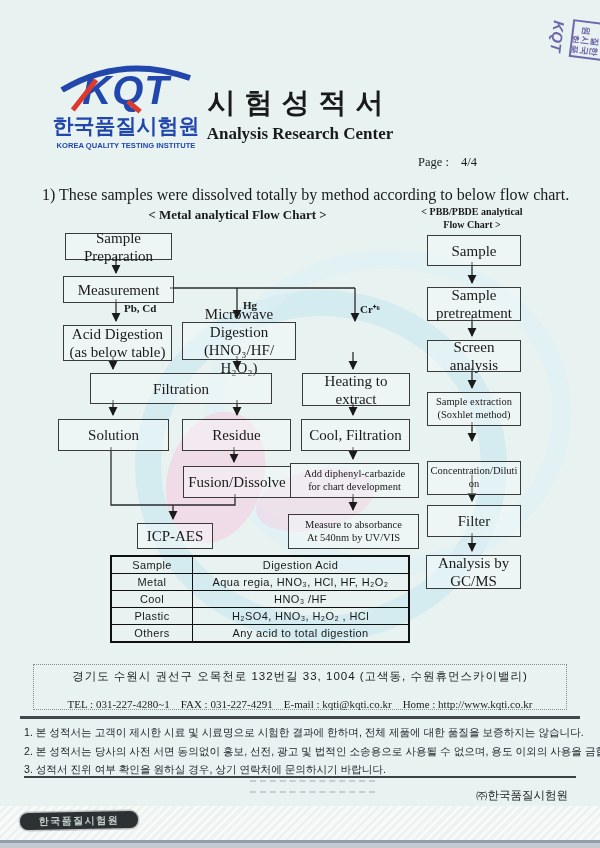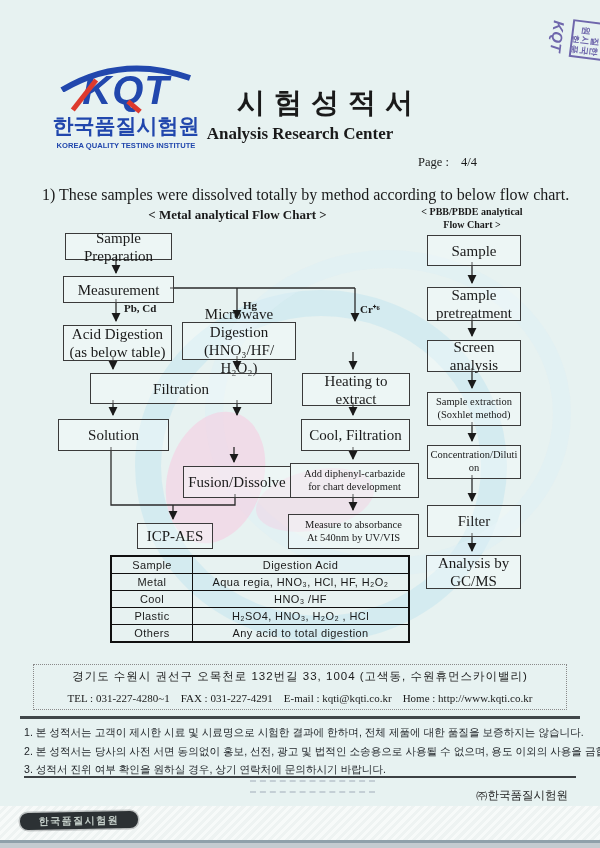--- a/index.html
+++ b/index.html
@@ -31,21 +31,21 @@
   .logo-red-slash{position:absolute;left:34px;top:14px;width:5px;height:38px;background:#dd3a2d;
                   transform:rotate(38deg);z-index:3;}
   .logo-red-tail{position:absolute;left:78px;top:42px;width:16px;height:5px;background:#dd3a2d;
                  transform:rotate(40deg);z-index:3;}
   .logo-kor{font-family:"Liberation Sans",sans-serif;font-weight:800;font-size:21px;
             color:#2147ad;margin-top:2px;letter-spacing:0px;white-space:nowrap;}
   .logo-eng{font-family:"Liberation Sans",sans-serif;font-weight:700;font-size:7.6px;
             color:#2147ad;margin-top:1px;white-space:nowrap;}
   .doc-title{position:absolute;left:178px;top:84px;width:244px;text-align:center;z-index:2;}
   .title-kor{font-size:28px;font-weight:600;letter-spacing:9px;white-space:nowrap;
-             font-family:"Liberation Serif",serif;text-align:right;}
+             font-family:"Liberation Serif",serif;}
   .title-eng{font-size:17px;font-weight:700;margin-top:2px;font-family:"Liberation Serif",serif;}
   .page-num{position:absolute;left:418px;top:155px;font-size:12.5px;z-index:2;}
   .pn-val{margin-left:12px;}
   .intro{position:absolute;left:42px;top:186px;font-size:16px;z-index:2;}
   
   .chart-title-metal{position:absolute;left:95px;top:207px;width:285px;text-align:center;
                      font-weight:700;font-size:13px;z-index:2;}
   .chart-title-pbb{position:absolute;left:410px;top:206px;width:124px;text-align:center;
                    font-weight:700;font-size:10px;line-height:1.25;z-index:2;}
   
@@ -58,21 +58,21 @@
   .acid-table{position:absolute;left:110px;top:555px;width:300px;border-collapse:collapse;
               z-index:2;font-family:"Liberation Sans",sans-serif;font-size:11px;
               border:2.5px solid #101010;}
   .acid-table td{border:1.4px solid #101010;height:16px;text-align:center;padding:0 2px;
                  letter-spacing:.4px;}
   .acid-table td.c1{width:76px;}
   
   .addr-box{position:absolute;left:33px;top:664px;width:532px;height:40px;
             border:1.5px dotted #8a8a8a;text-align:center;z-index:2;padding-top:4px;}
   .addr1{font-family:"Liberation Sans",sans-serif;font-size:11.5px;letter-spacing:1px;}
-  .addr2{font-size:11px;margin-top:8px;white-space:pre;}
+  .addr2{font-size:11px;margin-top:14px;white-space:pre;}
   .rule1{position:absolute;left:20px;top:716px;width:560px;height:2.5px;background:#41474a;z-index:2;}
   .notes{position:absolute;left:24px;top:726px;width:556px;z-index:2;
          font-family:"Liberation Sans",sans-serif;font-size:10.6px;color:#22262a;}
   .note{margin-bottom:4.5px;white-space:nowrap;}
   .rule2{position:absolute;left:24px;top:776px;width:552px;height:1.8px;background:#3c4144;z-index:2;}
   .doc-code{position:absolute;left:20px;top:786px;font-size:10px;z-index:2;margin-top:28px;}
   .company{position:absolute;right:32px;top:788px;font-family:"Liberation Sans",sans-serif;
            font-size:11.5px;z-index:2;}
   .bleed{position:absolute;left:250px;top:780px;z-index:1;opacity:.45;}
   .bleed div{width:125px;border-top:2px dashed #9aa6b4;margin-bottom:9px;}
@@ -163,39 +163,40 @@
 
   <div class="fc-box" style="left:65px;top:233px;width:103px;height:23px">Sample Preparation</div>
   <div class="fc-box" style="left:63px;top:276px;width:107px;height:23px">Measurement</div>
   <div class="fc-box" style="left:63px;top:325px;width:105px;height:32px">Acid Digestion
 (as below table)</div>
   <div class="fc-box" style="left:182px;top:322px;width:110px;height:34px">Microwave Digestion
 (HNO₃/HF/ H₂O₂)</div>
   <div class="fc-box" style="left:90px;top:373px;width:178px;height:27px">Filtration</div>
   <div class="fc-box" style="left:302px;top:373px;width:104px;height:29px">Heating to extract</div>
   <div class="fc-box" style="left:58px;top:419px;width:107px;height:28px">Solution</div>
+  <div class="fc-box" style="left:182px;top:419px;width:105px;height:28px">Residue</div>
   <div class="fc-box" style="left:301px;top:419px;width:105px;height:28px">Cool, Filtration</div>
   <div class="fc-box" style="left:183px;top:466px;width:104px;height:28px">Fusion/Dissolve</div>
   <div class="fc-box" style="left:290px;top:463px;width:125px;height:31px;font-size:10.5px">Add diphenyl-carbazide
 for chart development</div>
   <div class="fc-box" style="left:137px;top:523px;width:72px;height:22px">ICP-AES</div>
   <div class="fc-box" style="left:288px;top:514px;width:127px;height:31px;font-size:10.5px">Measure to absorbance
 At 540nm by UV/VIS</div>
 
   <div class="fc-label" style="left:124px;top:302px">Pb, Cd</div>
   <div class="fc-label" style="left:243px;top:299px">Hg</div>
   <div class="fc-label" style="left:360px;top:301px">Cr⁺⁶</div>
 
   <div class="fc-box" style="left:427px;top:235px;width:90px;height:27px">Sample</div>
   <div class="fc-box" style="left:427px;top:287px;width:90px;height:30px">Sample
 pretreatment</div>
   <div class="fc-box" style="left:427px;top:340px;width:90px;height:28px">Screen analysis</div>
   <div class="fc-box" style="left:427px;top:392px;width:90px;height:30px;font-size:10.5px">Sample extraction
 (Soxhlet method)</div>
-  <div class="fc-box" style="left:427px;top:445px;width:90px;height:30px;font-size:10.5px">Concentration/Diluti
+  <div class="fc-box" style="left:427px;top:461px;width:90px;height:30px;font-size:10.5px">Concentration/Diluti
 on</div>
   <div class="fc-box" style="left:427px;top:505px;width:90px;height:28px">Filter</div>
   <div class="fc-box" style="left:426px;top:555px;width:91px;height:30px">Analysis by GC/MS</div>
 
   <table class="acid-table">
     <tbody>
         <tr>
       <td class="c1">Sample</td>
       <td>Digestion Acid</td>
     </tr>

